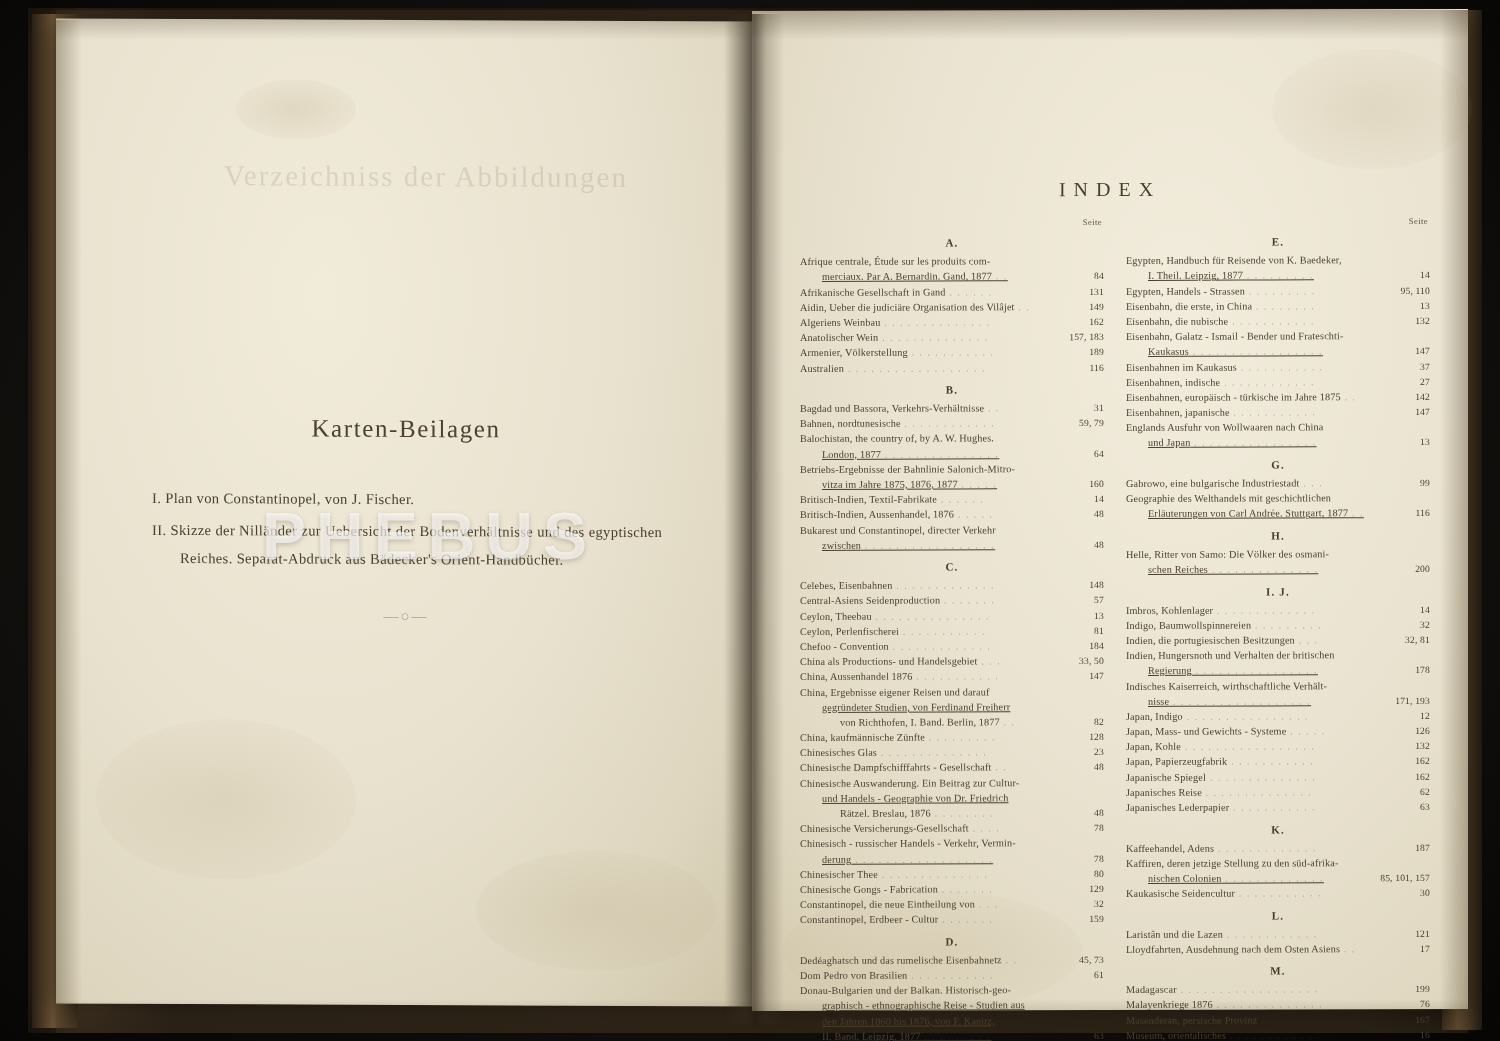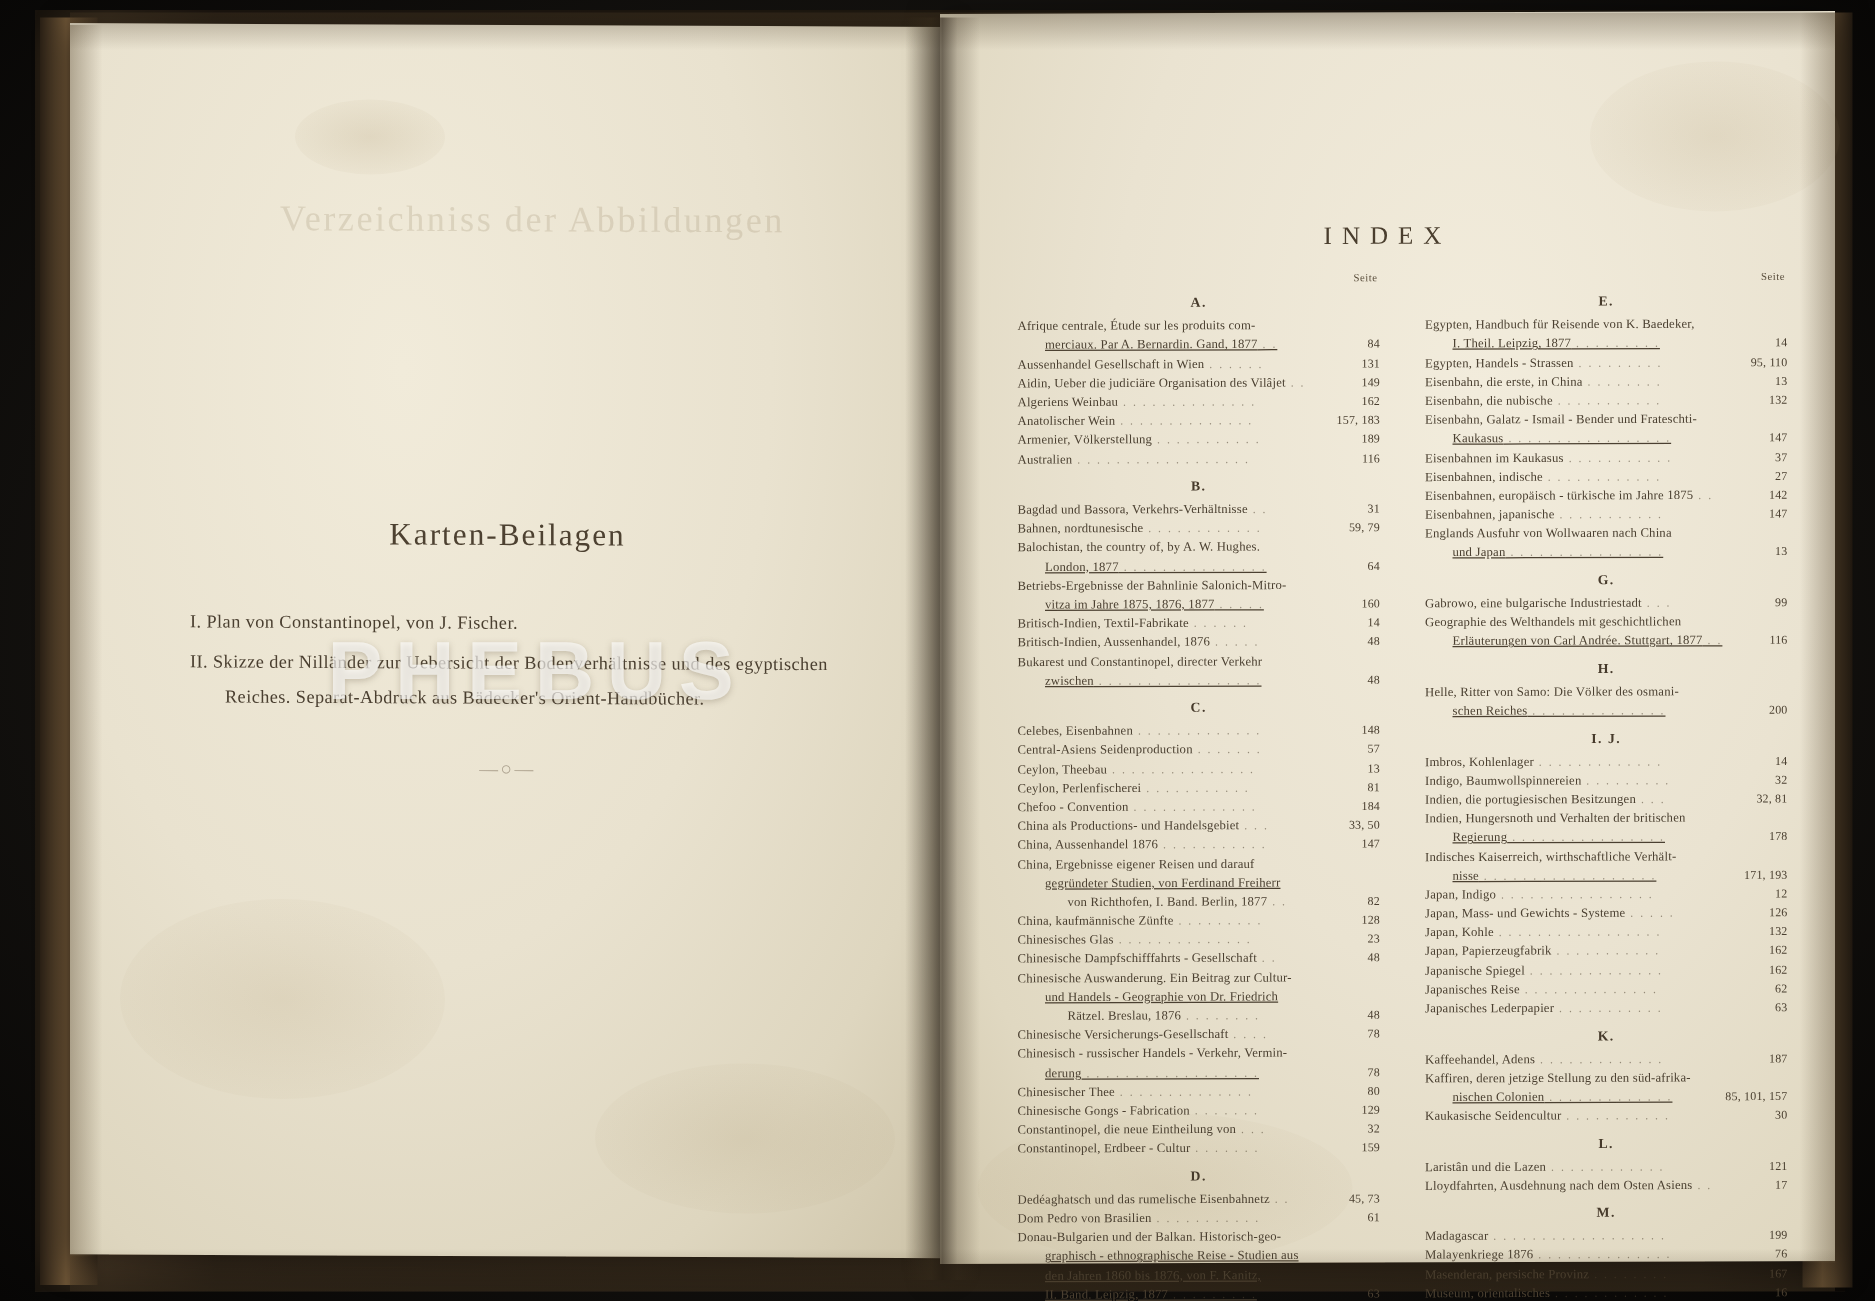--- a/index.html
+++ b/index.html
@@ -171,21 +171,20 @@
     width: 630px;
     height: 760px;
     display: flex;
     gap: 22px;
     color: #4b4031;
   }
   .col {
     width: 304px;
     font-size: 10.2px;
     line-height: 1.44;
-    margin-left: 14px;
   }
   .col.right { width: 304px; }
 
   .seite {
     text-align: right;
     font-size: 8.6px;
     color: #5b4f3d;
     letter-spacing: 0.4px;
     margin-bottom: 1px;
     padding-right: 2px;
@@ -298,21 +297,21 @@
     <div class="stain" style="left:30px;top:880px;width:300px;height:120px;background:radial-gradient(ellipse,rgba(170,150,110,0.16),rgba(170,150,110,0));"></div>
 
     <div class="index-title">INDEX</div>
 
     <div class="columns" id="index-columns">
         <div class="col">
           <div class="seite">Seite</div>
           <div class="letter">A.</div>
           <div class="entry"><span class="txt">Afrique centrale, Étude sur les produits com-</span></div>
           <div class="entry cont"><span class="txt">merciaux.  Par A. Bernardin.  Gand, 1877</span><span class="dots"> . . </span><span class="pg">84</span></div>
-          <div class="entry"><span class="txt">Aussenhandel Gesellschaft in Wien</span><span class="dots"> . . . . . . </span><span class="pg">131</span></div>
+          <div class="entry"><span class="txt">Afrikanische Gesellschaft in Gand</span><span class="dots"> . . . . . . </span><span class="pg">131</span></div>
           <div class="entry"><span class="txt">Aidin, Ueber die judiciäre Organisation des Vilâjet</span><span class="dots"> . . </span><span class="pg">149</span></div>
           <div class="entry"><span class="txt">Algeriens Weinbau</span><span class="dots"> . . . . . . . . . . . . . . </span><span class="pg">162</span></div>
           <div class="entry"><span class="txt">Anatolischer Wein</span><span class="dots"> . . . . . . . . . . . . . . </span><span class="pg">157, 183</span></div>
           <div class="entry"><span class="txt">Armenier, Völkerstellung</span><span class="dots"> . . . . . . . . . . . </span><span class="pg">189</span></div>
           <div class="entry"><span class="txt">Australien</span><span class="dots"> . . . . . . . . . . . . . . . . . . </span><span class="pg">116</span></div>
           <div class="letter">B.</div>
           <div class="entry"><span class="txt">Bagdad und Bassora, Verkehrs-Verhältnisse</span><span class="dots"> . . </span><span class="pg">31</span></div>
           <div class="entry"><span class="txt">Bahnen, nordtunesische</span><span class="dots"> . . . . . . . . . . . . </span><span class="pg">59, 79</span></div>
           <div class="entry"><span class="txt">Balochistan, the country of, by A. W. Hughes.</span></div>
           <div class="entry cont"><span class="txt">London, 1877</span><span class="dots"> . . . . . . . . . . . . . . . </span><span class="pg">64</span></div>

